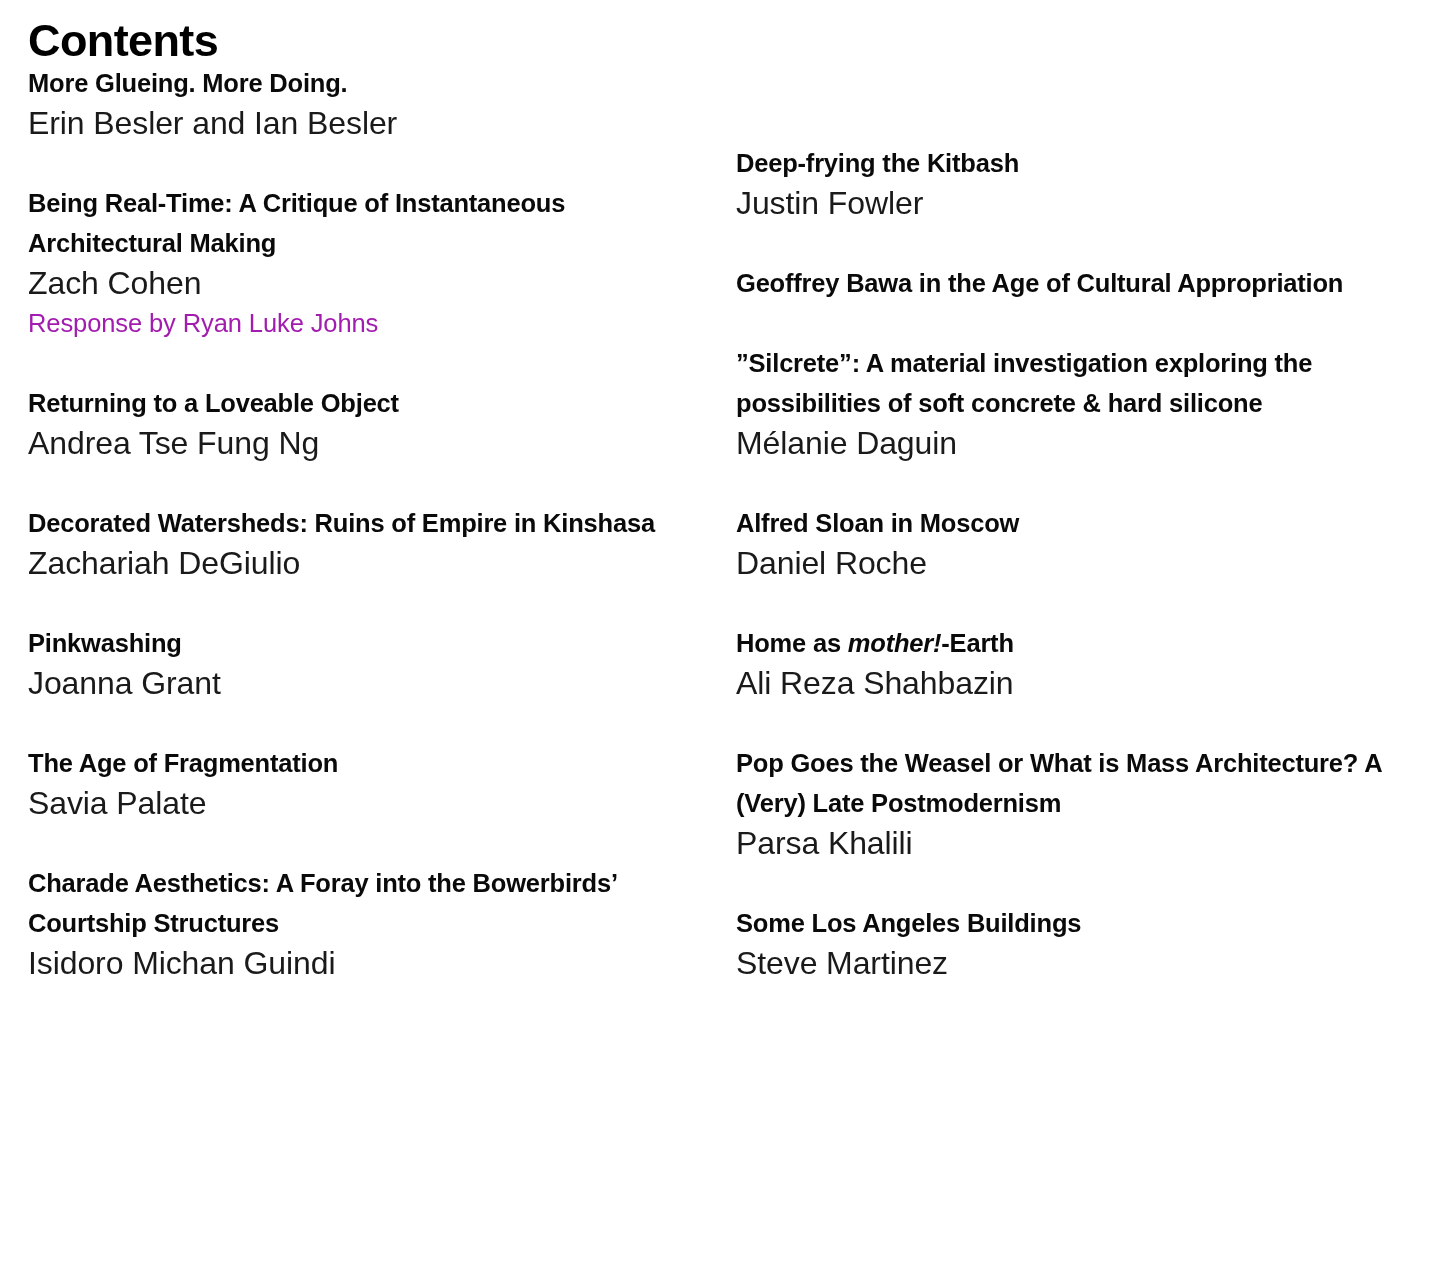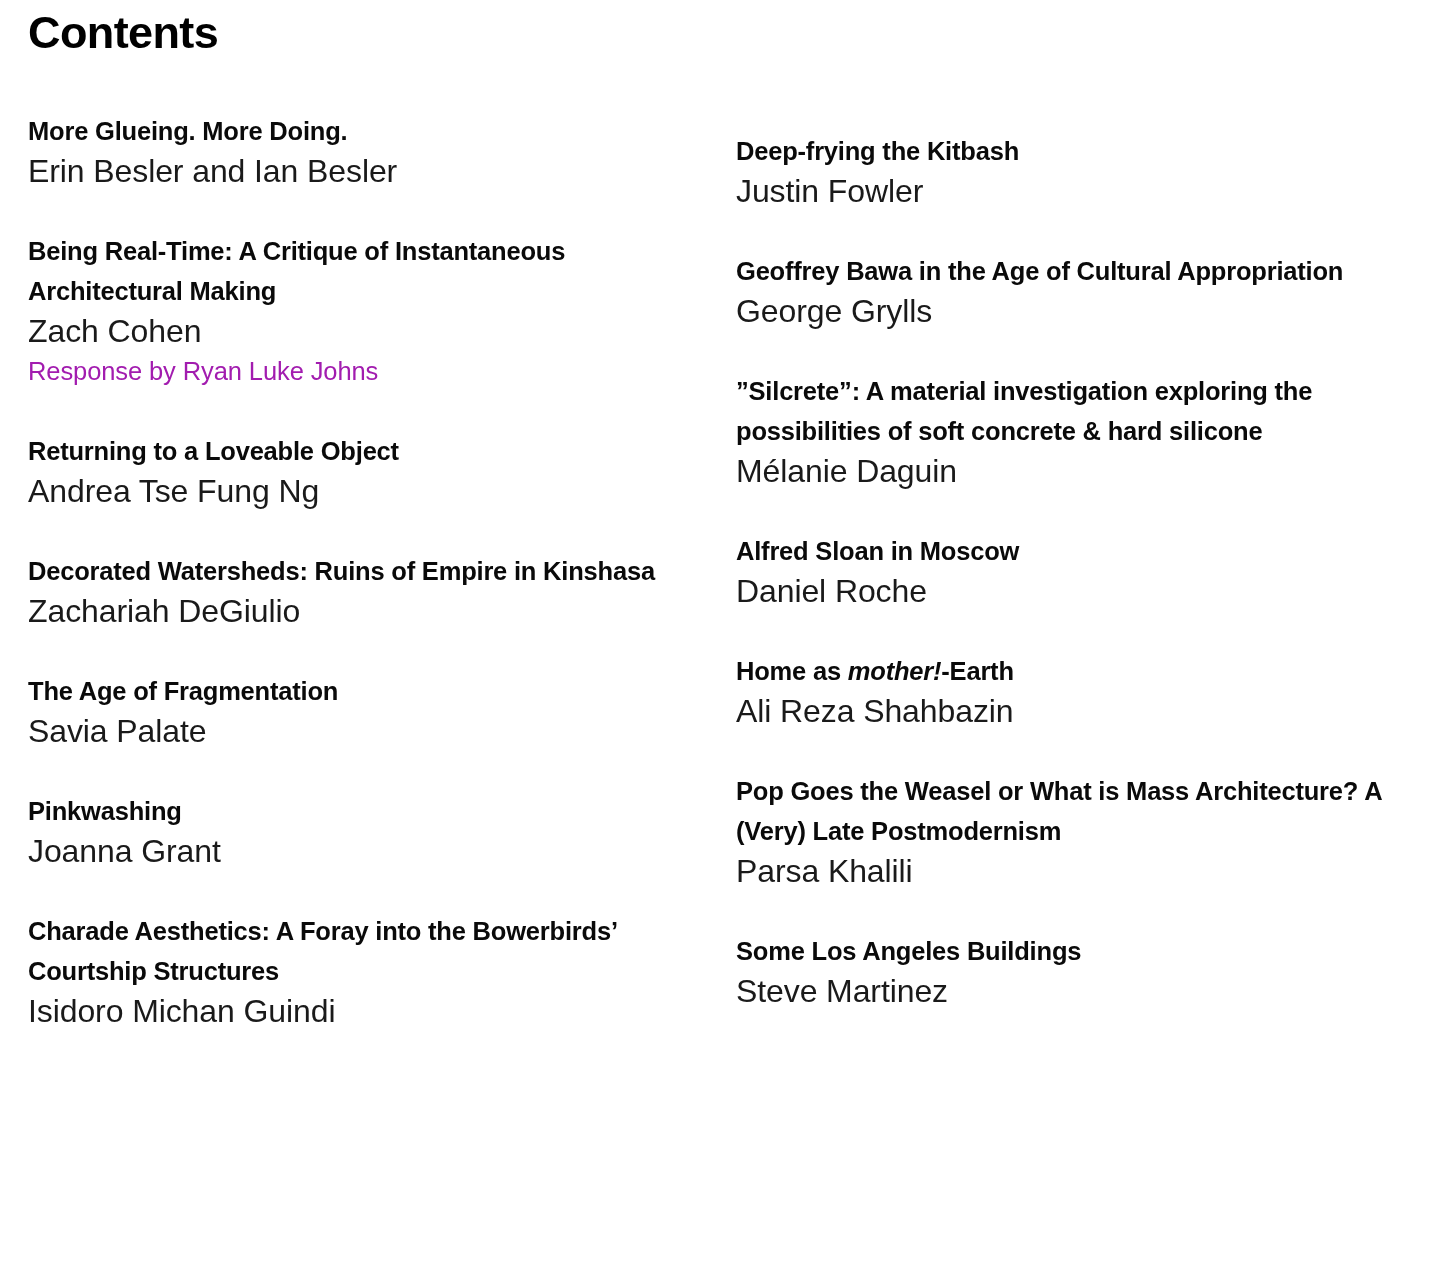--- a/index.html
+++ b/index.html
@@ -14,38 +14,37 @@
     color: #0d0d0d;
     -webkit-font-smoothing: antialiased;
     overflow: hidden;
   }
 
   .page {
     position: relative;
     width: 1430px;
     height: 1253px;
     box-sizing: border-box;
-    padding: 0 28px;
+    padding: 8px 28px;
   }
 
   .page-title {
     font-size: 45px;
     font-weight: 700;
     line-height: 1.0;
     letter-spacing: -0.6px;
     margin: 0;
     padding-top: 10px;
     color: #000000;
   }
 
   .columns {
     display: flex;
     flex-direction: row;
-    align-items: center;
-    margin-top: 56px;
+    align-items: flex-end;
   }
 
   .column {
     width: 680px;
     flex: 0 0 680px;
   }
 
   .column--right {
     margin-left: 28px;
   }
@@ -109,41 +108,40 @@
         </div>
         <div class="entry">
           <div class="entry-title">Returning to a Loveable Object</div>
           <div class="entry-author">Andrea Tse Fung Ng</div>
         </div>
         <div class="entry">
           <div class="entry-title">Decorated Watersheds: Ruins of Empire in Kinshasa</div>
           <div class="entry-author">Zachariah DeGiulio</div>
         </div>
         <div class="entry">
+          <div class="entry-title">Pinkwashing</div>
+          <div class="entry-author">Joanna Grant</div>
+        </div>
+        <div class="entry">
           <div class="entry-title">The Age of Fragmentation</div>
           <div class="entry-author">Savia Palate</div>
-        </div>
-        <div class="entry">
-          <div class="entry-title">Pinkwashing</div>
-          <div class="entry-author">Joanna Grant</div>
         </div>
         <div class="entry">
           <div class="entry-title">Charade Aesthetics: A Foray into the Bowerbirds’ Courtship Structures</div>
           <div class="entry-author">Isidoro Michan Guindi</div>
         </div>
       </div>
 
     <div class="column column--right" id="col-right">
         <div class="entry">
           <div class="entry-title">Deep-frying the Kitbash</div>
           <div class="entry-author">Justin Fowler</div>
         </div>
         <div class="entry">
           <div class="entry-title">Geoffrey Bawa in the Age of Cultural Appropriation</div>
-          <div class="entry-author">George Grylls</div>
         </div>
         <div class="entry">
           <div class="entry-title">”Silcrete”: A material investigation exploring the possibilities of soft concrete &amp; hard silicone</div>
           <div class="entry-author">Mélanie Daguin</div>
         </div>
         <div class="entry">
           <div class="entry-title">Alfred Sloan in Moscow</div>
           <div class="entry-author">Daniel Roche</div>
         </div>
         <div class="entry">

